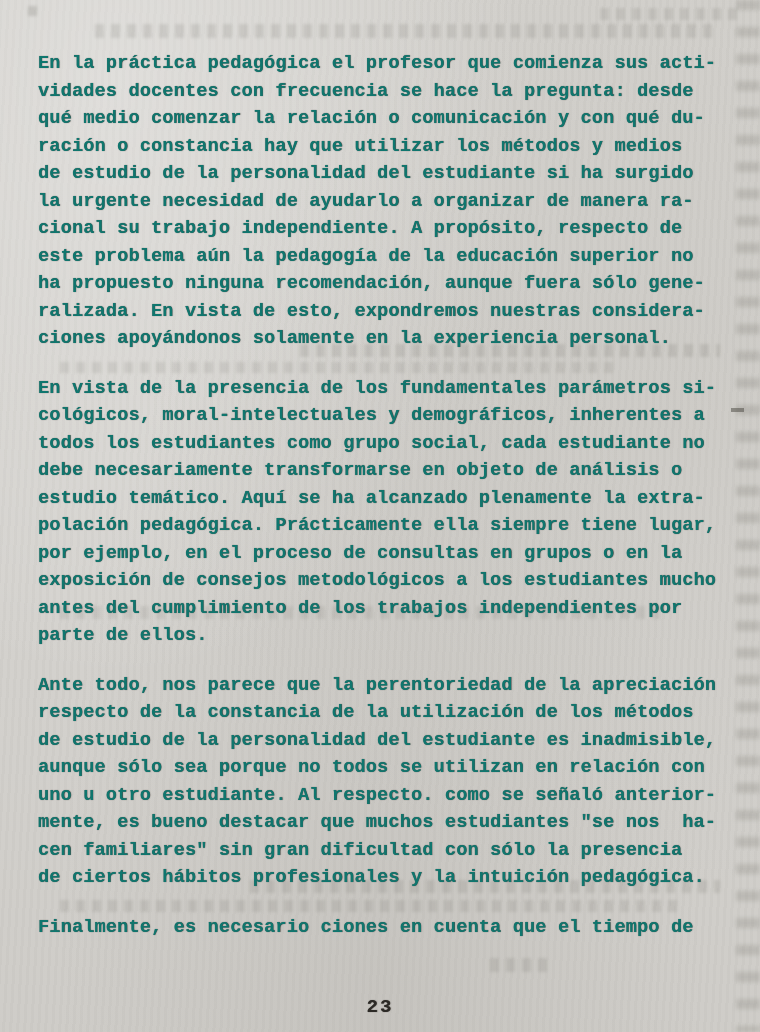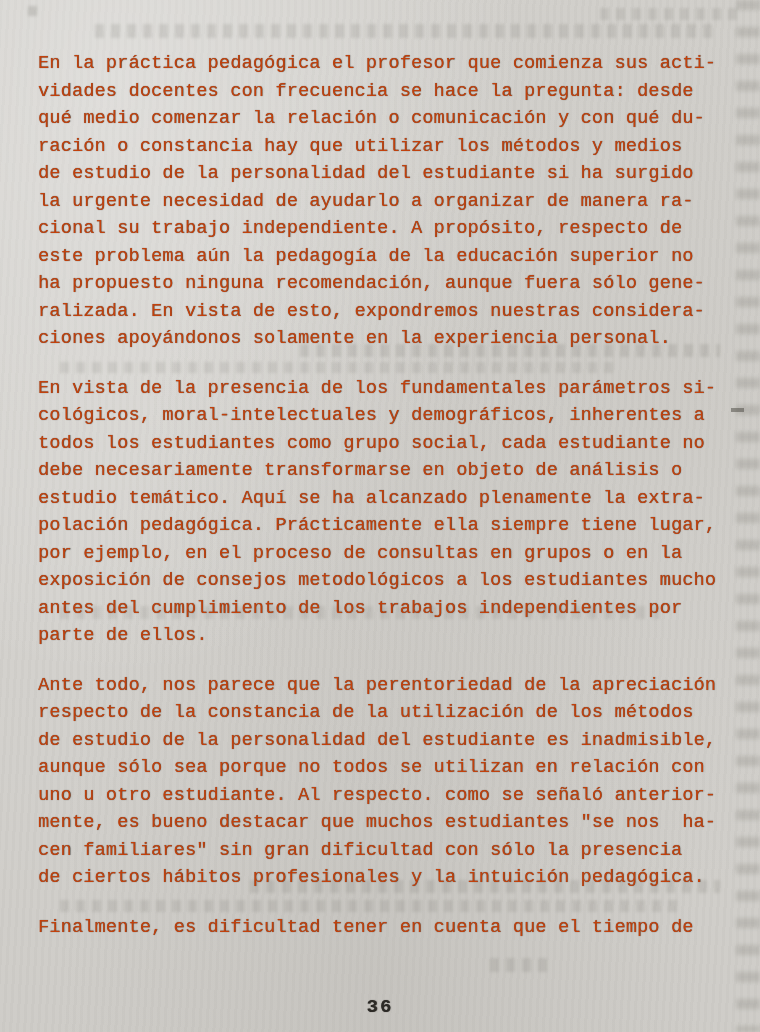--- a/index.html
+++ b/index.html
@@ -23,24 +23,24 @@
       radial-gradient(ellipse at 50% 95%, rgba(150,147,140,0.16), transparent 60%),
       repeating-linear-gradient(93deg, rgba(130,128,122,0.05) 0 3px, transparent 3px 7px),
       linear-gradient(180deg, rgba(160,158,150,0.10), rgba(125,122,115,0.04) 55%, rgba(150,147,140,0.14));
     pointer-events: none;
   }
   .text-block {
     position: absolute;
     left: 38px;
     top: 50px;
     width: 708px;
-    color: #c2410c;
+    color: #0f766e;
     font-size: 18.5px;
     line-height: 27.5px;
-    font-weight: normal;
+    font-weight: bold;
     letter-spacing: 0.2px;
     text-shadow: 0.3px 0.4px 0.9px rgba(46,42,38,0.85);
   }
   .text-block p {
     margin: 0 0 22px 0;
     white-space: pre-wrap;
   }
   .text-block p.last-para {
     margin-top: 6px;
     margin-bottom: 0;
@@ -119,18 +119,18 @@
 antes del cumplimiento de los trabajos independientes por
 parte de ellos.</p>
     <p>Ante todo, nos parece que la perentoriedad de la apreciación
 respecto de la constancia de la utilización de los métodos
 de estudio de la personalidad del estudiante es inadmisible,
 aunque sólo sea porque no todos se utilizan en relación con
 uno u otro estudiante. Al respecto. como se señaló anterior-
 mente, es bueno destacar que muchos estudiantes "se nos  ha-
 cen familiares" sin gran dificultad con sólo la presencia
 de ciertos hábitos profesionales y la intuición pedagógica.</p>
-    <p class="last-para">Finalmente, es dificultad tener en cuenta que el tiempo de</p>
+    <p class="last-para">Finalmente, es necesario ciones en cuenta que el tiempo de</p>
   </div>
 
-  <div class="page-number">36</div>
+  <div class="page-number">23</div>
 
 </div>
 
 </body></html>

